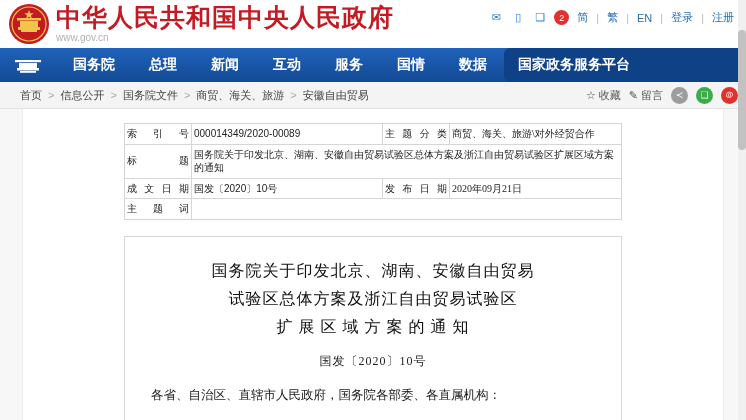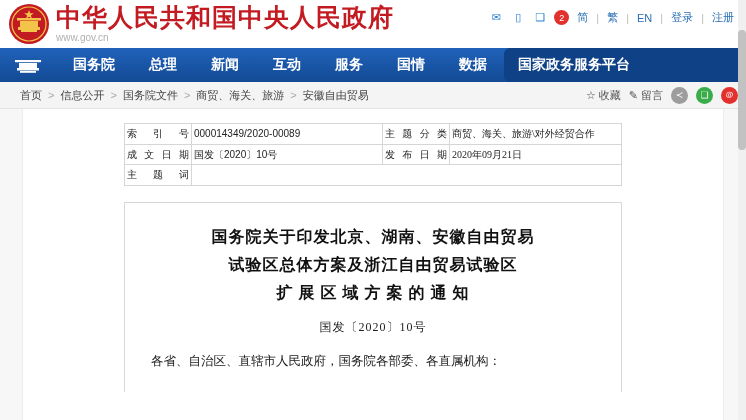--- a/index.html
+++ b/index.html
@@ -234,21 +234,21 @@
     border: 1px solid #d8d8d8;
     border-bottom: none;
     box-sizing: border-box;
     padding: 20px 26px 0 26px;
     height: 190px;
     overflow: hidden;
     background: #fff;
   }
   .doc-title {
     font-family: "Liberation Serif", serif;
-    font-weight: bold;
+    font-weight: normal;
     font-size: 16px;
     color: #111;
     text-align: center;
     line-height: 1.75;
     letter-spacing: 1px;
   }
   .doc-number {
     text-align: center;
     font-size: 12px;
     color: #222;
@@ -374,20 +374,24 @@
 
     <table class="meta-table">
       <tbody>
           <tr>
         <td class="lbl">索 引 号</td>
         <td class="val">000014349/2020-00089</td>
         <td class="lbl2">主题分类</td>
         <td class="wide">商贸、海关、旅游\对外经贸合作</td>
       </tr>
       <tr>
+        <td class="lbl">标      题</td>
+        <td colspan="3">国务院关于印发北京、湖南、安徽自由贸易试验区总体方案及浙江自由贸易试验区扩展区域方案的通知</td>
+      </tr>
+      <tr>
         <td class="lbl">成文日期</td>
         <td class="val">国发〔2020〕10号</td>
         <td class="lbl2">发布日期</td>
         <td class="wide">2020年09月21日</td>
       </tr>
       <tr>
         <td class="lbl">主 题 词</td>
         <td colspan="3"></td>
       </tr>
     </tbody>

